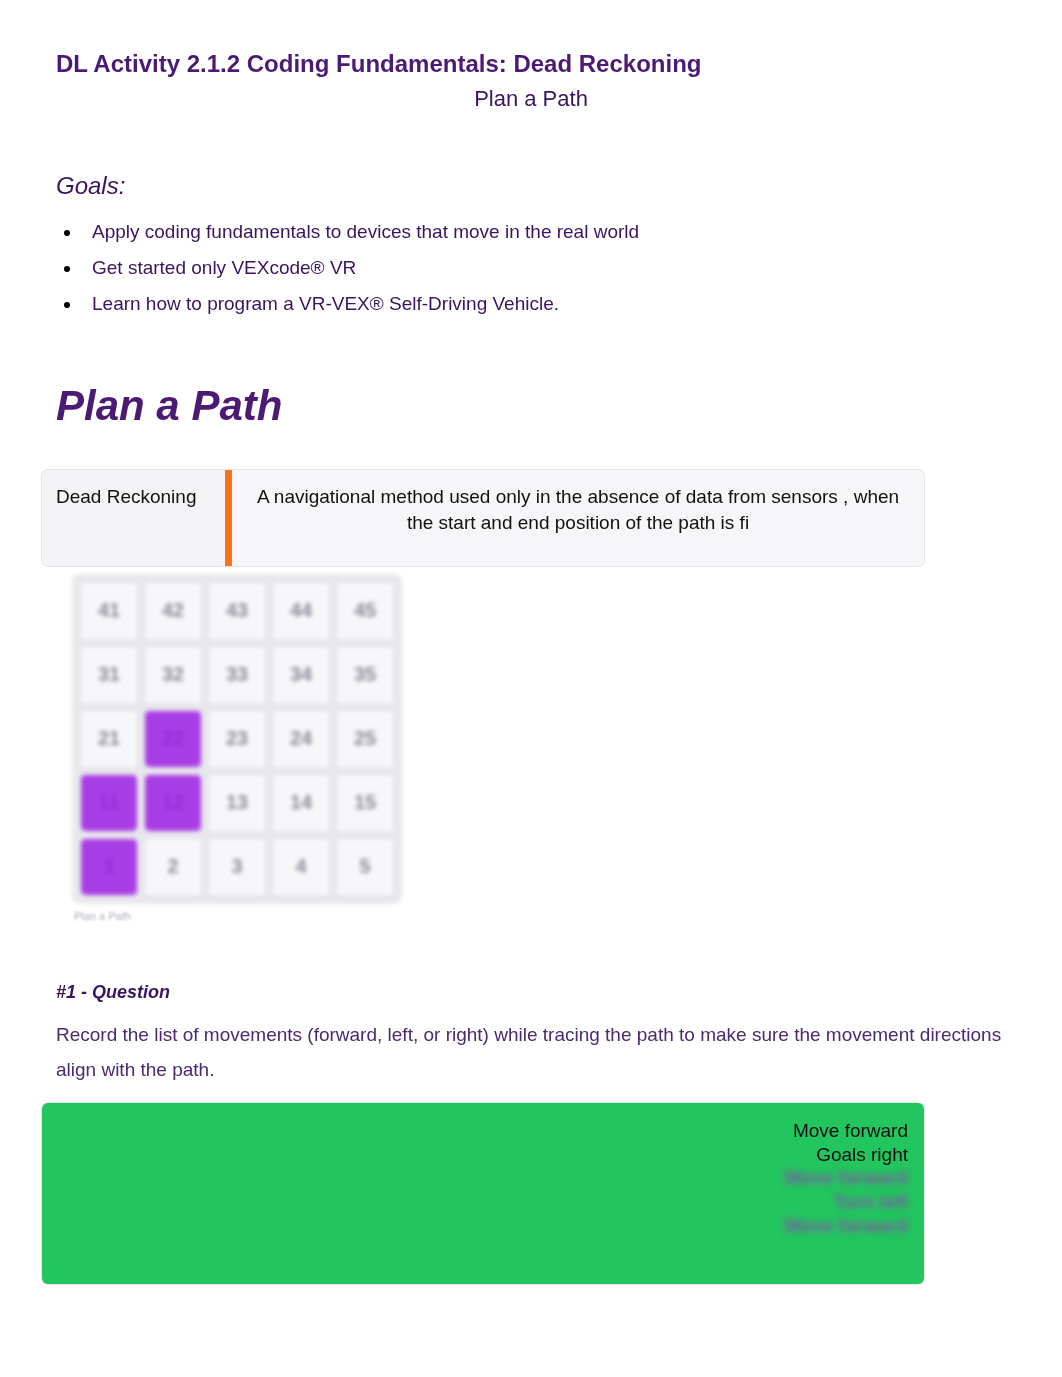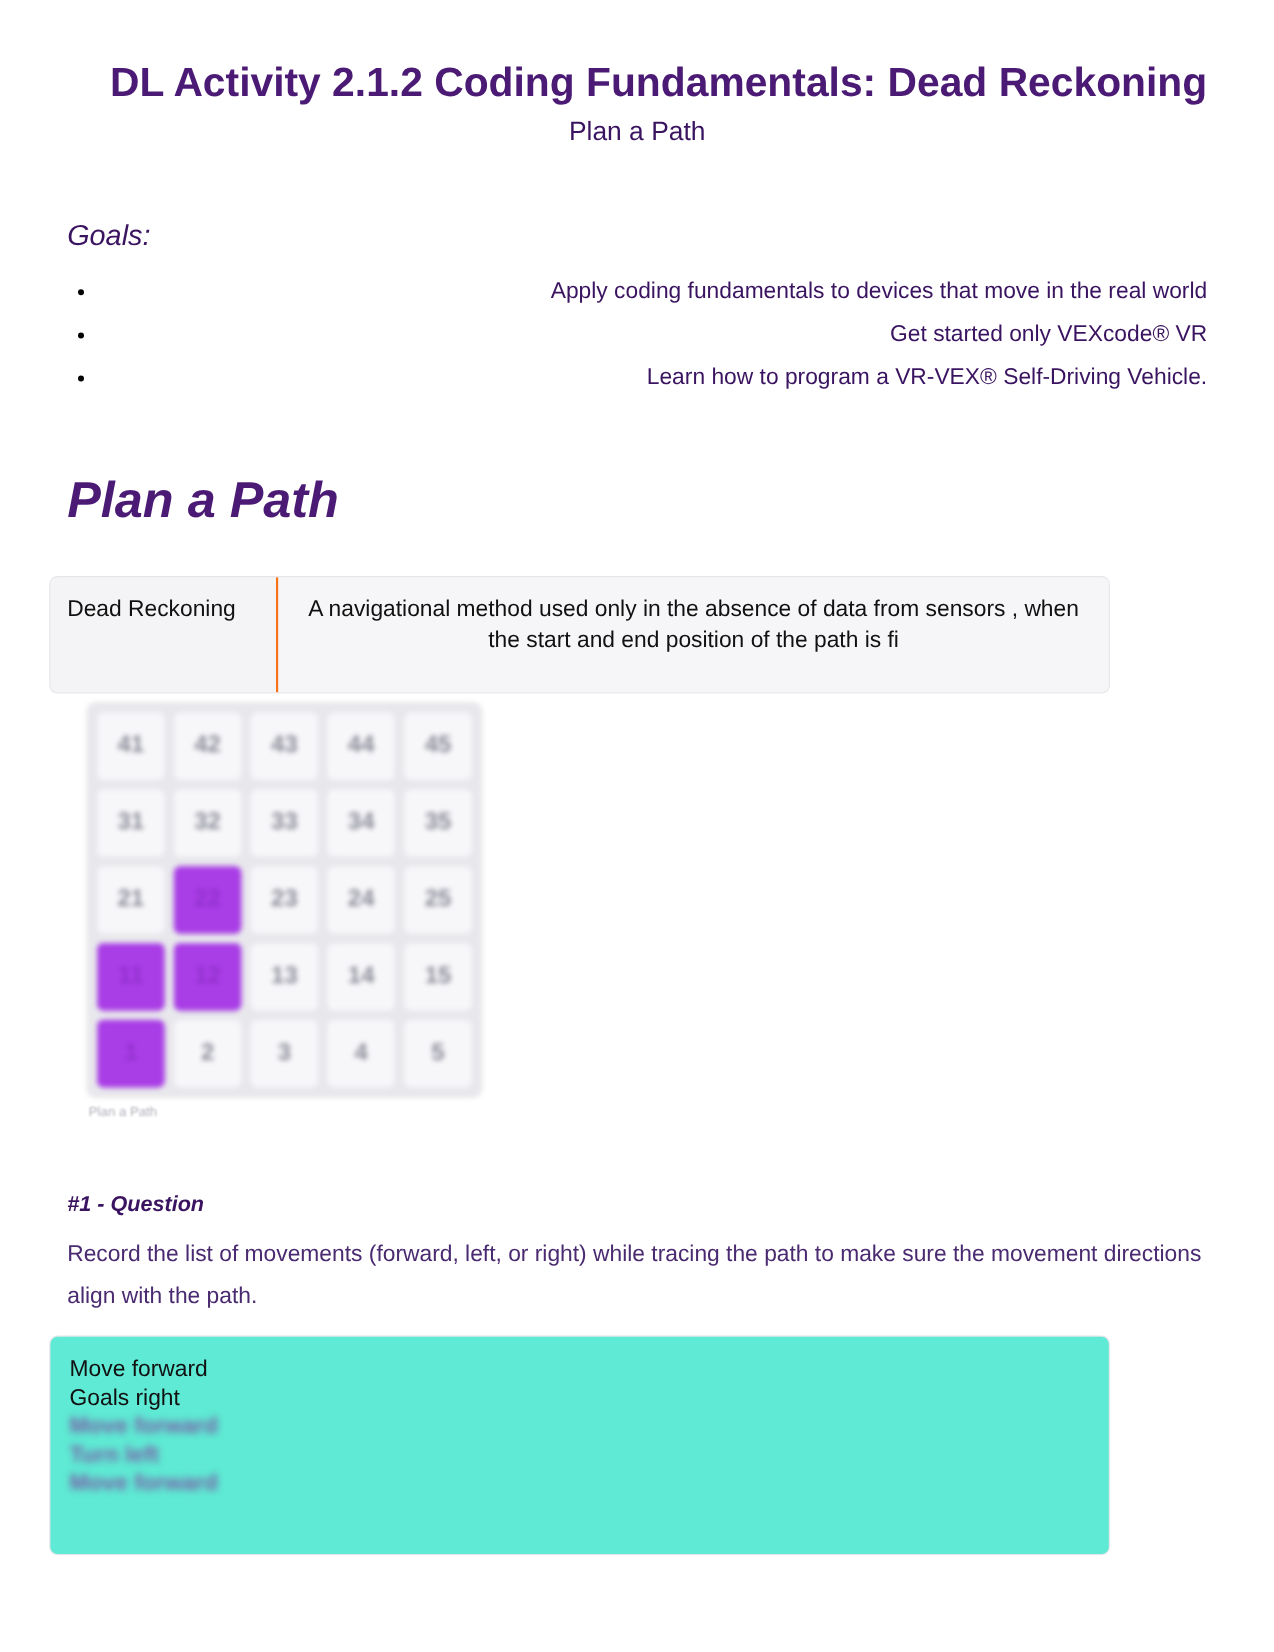--- a/index.html
+++ b/index.html
@@ -6,44 +6,43 @@
   html, body { margin: 0; padding: 0; }
   body {
     font-family: Arial, Helvetica, sans-serif;
     background: #ffffff;
     width: 1062px;
     min-height: 1377px;
     padding: 50px 56px 60px 56px;
     color: #222;
   }
   .title {
-    font-size: 34px;
+    font-size: 24px;
     font-weight: 700;
     color: #4b1a74;
-    text-align: right;
+    text-align: left;
     margin: 0 0 8px 0;
   }
   .subtitle {
     font-size: 22px;
     color: #3a1460;
     text-align: center;
     margin: 0 0 60px 0;
   }
   .goals-heading {
     font-size: 24px;
     font-style: italic;
     font-weight: 400;
     color: #3a1460;
     margin: 0 0 14px 0;
   }
   ul.goals {
     list-style: disc;
     margin: 0 0 60px 26px;
     padding: 0;
-    text-align: right;
   }
   ul.goals li {
     font-size: 19px;
     color: #3a1460;
     line-height: 1.9;
     padding-left: 10px;
   }
   ul.goals li::marker { color: #000; }
   .plan-heading {
     font-size: 42px;
@@ -60,21 +59,21 @@
     background: #f0f0f2;
     box-shadow: 0 0 0 1px #e6e6ea;
     overflow: hidden;
   }
   .def-left {
     width: 190px;
     padding: 16px 10px 40px 14px;
     font-size: 19px;
     color: #111;
     background: #f4f4f6;
-    border-right: 2px solid #f97316;
+    border-right: 7px solid #f97316;
   }
   .def-right {
     flex: 1;
     padding: 14px 14px 30px 14px;
     font-size: 19px;
     color: #111;
     line-height: 1.35;
     background: #f6f6f8;
     text-align: center;
   }
@@ -120,23 +119,24 @@
   .q-body {
     font-size: 19px;
     color: #4a2a70;
     line-height: 1.85;
     margin: 0 0 16px 0;
   }
   .answer-box {
     width: 882px;
     margin-left: -14px;
     padding: 16px 16px 46px 16px;
-    background: #5eead4;
+    background: #22c55e;
     border-radius: 6px;
     box-shadow: 0 0 0 1px #e6e6ea;
+    text-align: right;
   }
   .ans-line {
     font-size: 19px;
     color: #111;
     line-height: 1.25;
   }
   .ans-blur {
     font-size: 19px;
     font-weight: 700;
     color: #7c5aa6;

